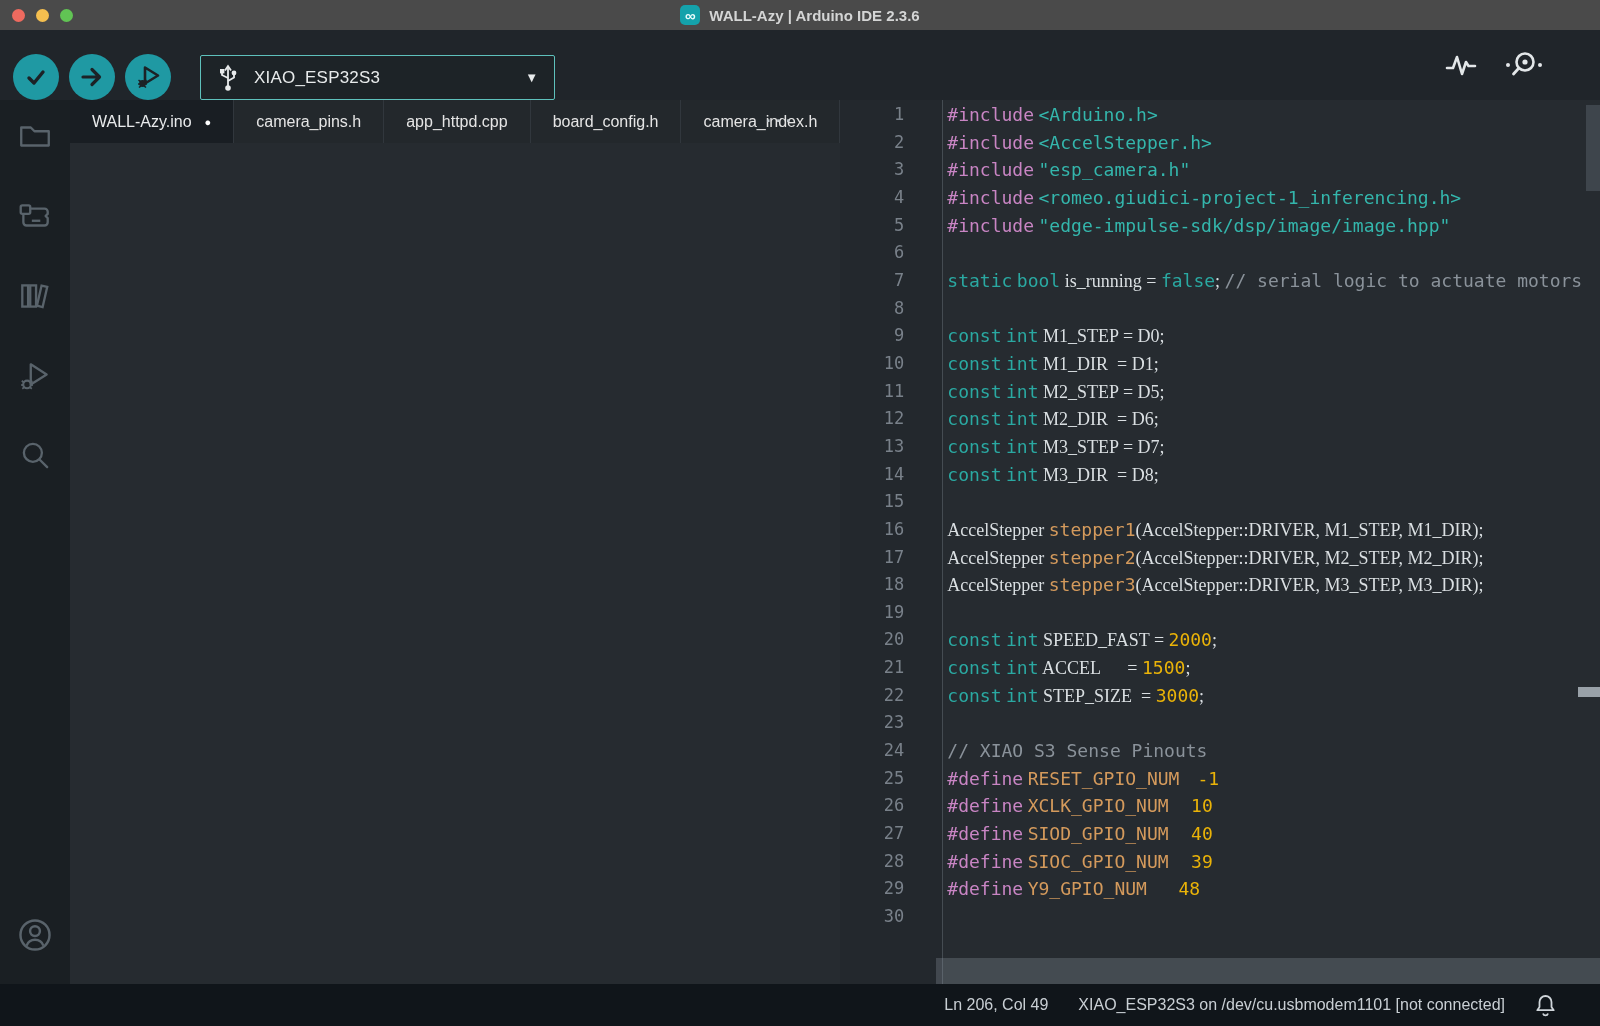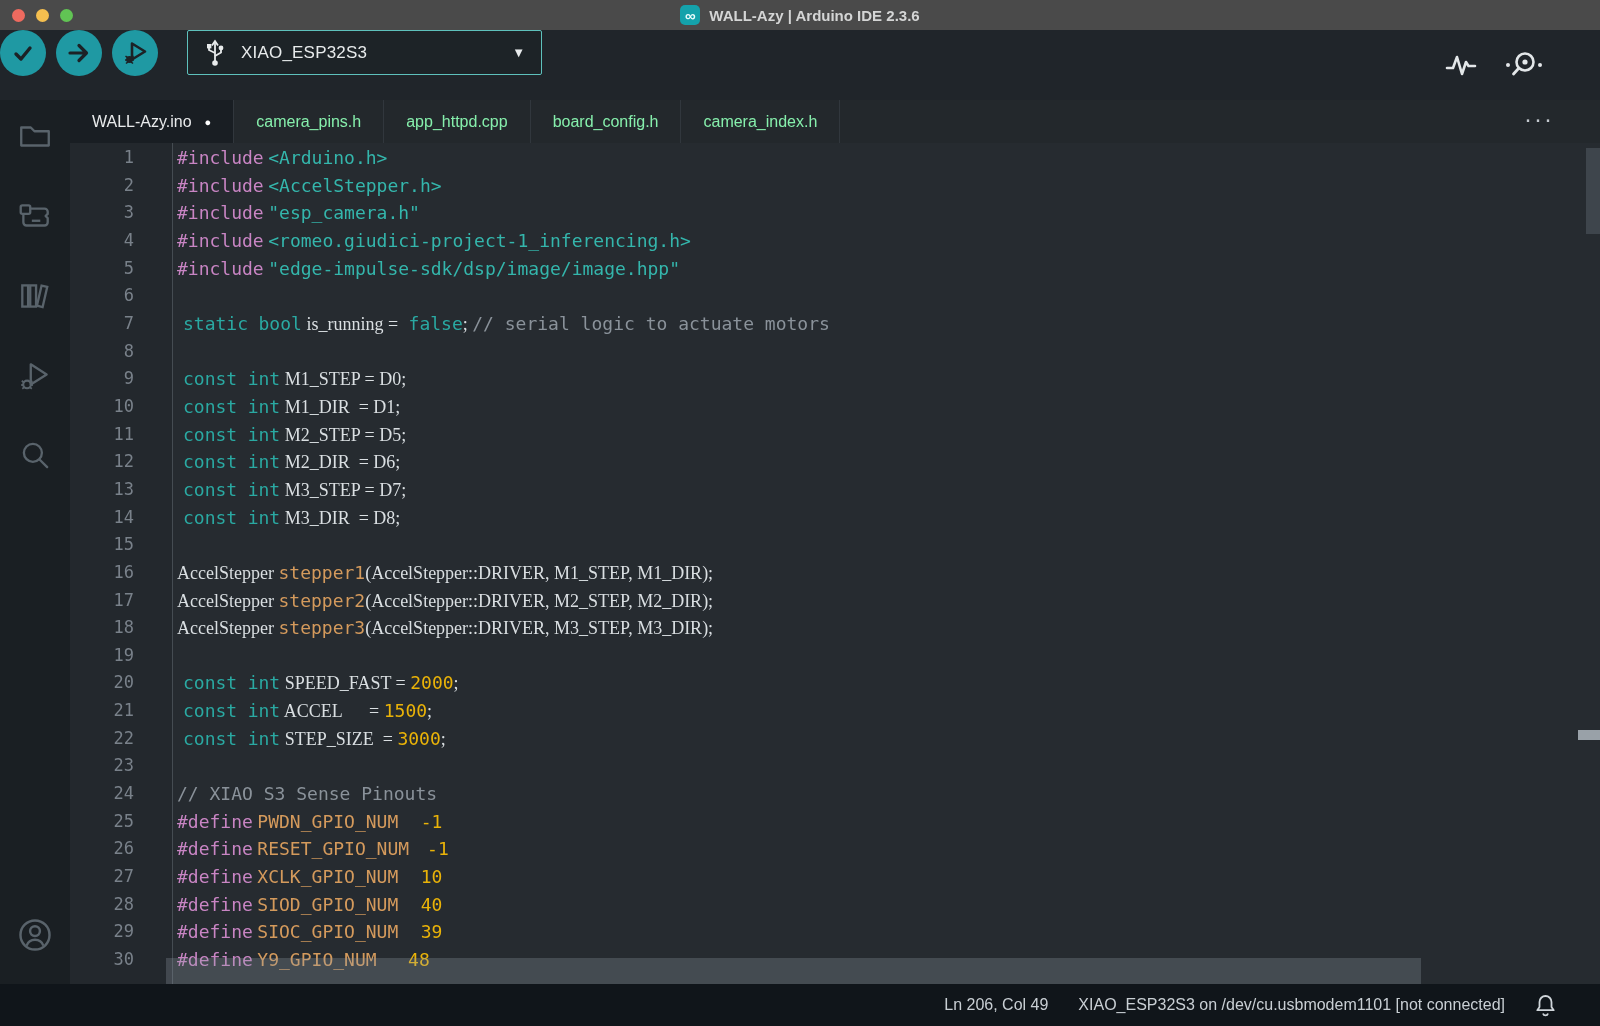--- a/index.html
+++ b/index.html
@@ -11,58 +11,58 @@
   .lights{position:absolute;left:12px;top:9px;display:flex;gap:11px;}
   .light{width:13px;height:13px;border-radius:50%;}
   .light.close{background:#ee6a5f;}
   .light.min{background:#f5bf4f;}
   .light.max{background:#61c454;}
   .wtitle{display:flex;align-items:center;gap:9px;font-size:15px;font-weight:bold;color:#d4d5d5;}
   .applogo{width:20px;height:20px;border-radius:5px;background:#14a2ab;color:#eafcfc;display:flex;
            align-items:center;justify-content:center;font-size:15px;font-weight:bold;line-height:1;}
 
   
-  .toolbar{height:70px;background:#20252a;display:flex;align-items:flex-start;position:relative;padding-left:0;}
+  .toolbar{height:70px;background:#20252a;display:flex;align-items:flex-end;position:relative;padding-left:13px;}
   .cbtn{width:46px;height:46px;border-radius:50%;background:#1f99a3;display:flex;align-items:center;
         justify-content:center;margin-right:10px;border:none;padding:0;cursor:pointer;}
   .board-select{width:355px;height:45px;margin-left:19px;border:1.5px solid #5ec1bc;border-radius:2px;
         background:#1d2327;display:flex;align-items:center;padding:0 16px;gap:15px;box-sizing:border-box;cursor:pointer;}
   .board-label{color:#e8ebec;font-size:17px;letter-spacing:.2px;}
   .caret{margin-left:auto;color:#e8ebec;font-size:13px;}
   .toolbar-right{position:absolute;right:52px;top:0;height:70px;display:flex;gap:18px;align-items:center;}
   .tbicon{background:none;border:none;padding:4px;cursor:pointer;display:flex;align-items:center;}
 
   
   .body{display:flex;height:884px;}
   .sidebar{width:70px;background:#1a1f23;display:flex;flex-direction:column;align-items:center;padding-top:14px;box-sizing:border-box;}
   .sitem{width:44px;height:44px;margin-bottom:36px;display:flex;align-items:center;justify-content:center;
          background:none;border:none;padding:0;cursor:pointer;}
   .sitem.account{margin-top:auto;margin-bottom:27px;}
-  .content{flex:1;display:flex;flex-direction:column;min-width:0;}
+  .content{flex:1;display:flex;min-width:0;}
 
   
   .tabstrip{height:43px;background:#23282c;display:flex;position:relative;flex:none;}
-  .tab{display:flex;align-items:center;padding:0 22px;font-size:16px;color:#86efac;
+  .tab{display:flex;align-items:center;padding:0 22px;font-size:16px;color:#e5e5e5;
        border-right:1px solid #31373d;background:none;border-top:none;border-bottom:none;border-left:none;cursor:pointer;
        font-family:"Liberation Sans",sans-serif;}
   .tab.active{background:#191e23;color:#e9ebec;}
   .tab .dot{margin-left:13px;font-size:11px;color:#ffffff;}
   .more{position:absolute;right:40px;top:45%;transform:translateY(-50%);color:#c3c9ce;font-size:24px;
         letter-spacing:2px;background:none;border:none;cursor:pointer;line-height:0;}
 
   
   .editor{flex:1;display:flex;position:relative;background:#262b30;overflow:hidden;}
   .gutter{width:103px;flex:none;background:#23282d;border-right:1px solid #454c52;padding-top:1px;box-sizing:border-box;}
   .ln{height:27.66px;line-height:27.66px;text-align:right;padding-right:38px;color:#79818a;
       font-family:"DejaVu Sans Mono",monospace;font-size:17px;}
   .codearea{flex:1;padding:1px 0 0 4px;min-width:0;}
   .cl{height:27.66px;line-height:27.66px;white-space:pre;font-family:"DejaVu Sans Mono",monospace;
       font-size:18px;color:#dadfe2;}
   .tk-pp{color:#c985c4;}   
-  .tk-kw{color:#2aa9a2;margin-left:6px;}   
+  .tk-kw{color:#2aa9a2;}   
   .tk-str{color:#34b6ac;}  
   .tk-num{color:#eab308;}  
   .tk-fn{color:#d49a5c;}   
   .tk-cm{color:#8a929a;}   
   .tk-pl{color:#dadfe2;font-family:Liberation Serif, serif;}
 
   .vthumb{position:absolute;right:0;top:5px;width:14px;height:86px;background:#3e454c;}
   .cursor-marker{position:absolute;right:0;top:587px;width:22px;height:10px;background:#99a1a8;}
   .hthumb{position:absolute;left:96px;bottom:0;width:1255px;height:26px;background:rgba(148,158,168,0.28);}
 
@@ -282,21 +282,20 @@
           <div class="cl"></div>
           <div class="cl"><span class="tk-pl">AccelStepper </span><span class="tk-fn">stepper1</span><span class="tk-pl">(AccelStepper::DRIVER, M1_STEP, M1_DIR);</span></div>
           <div class="cl"><span class="tk-pl">AccelStepper </span><span class="tk-fn">stepper2</span><span class="tk-pl">(AccelStepper::DRIVER, M2_STEP, M2_DIR);</span></div>
           <div class="cl"><span class="tk-pl">AccelStepper </span><span class="tk-fn">stepper3</span><span class="tk-pl">(AccelStepper::DRIVER, M3_STEP, M3_DIR);</span></div>
           <div class="cl"></div>
           <div class="cl"><span class="tk-kw">const</span><span class="tk-pl"> </span><span class="tk-kw">int</span><span class="tk-pl"> SPEED_FAST = </span><span class="tk-num">2000</span><span class="tk-pl">;</span></div>
           <div class="cl"><span class="tk-kw">const</span><span class="tk-pl"> </span><span class="tk-kw">int</span><span class="tk-pl"> ACCEL      = </span><span class="tk-num">1500</span><span class="tk-pl">;</span></div>
           <div class="cl"><span class="tk-kw">const</span><span class="tk-pl"> </span><span class="tk-kw">int</span><span class="tk-pl"> STEP_SIZE  = </span><span class="tk-num">3000</span><span class="tk-pl">;</span></div>
           <div class="cl"></div>
           <div class="cl"><span class="tk-cm">// XIAO S3 Sense Pinouts</span></div>
-          <div class="cl"><span class="tk-pp">#define</span><span class="tk-pl"> </span><span class="tk-fn">PWDN_GPIO_NUM</span><span class="tk-pl">     </span><span class="tk-num">-1</span></div>
           <div class="cl"><span class="tk-pp">#define</span><span class="tk-pl"> </span><span class="tk-fn">RESET_GPIO_NUM</span><span class="tk-pl">    </span><span class="tk-num">-1</span></div>
           <div class="cl"><span class="tk-pp">#define</span><span class="tk-pl"> </span><span class="tk-fn">XCLK_GPIO_NUM</span><span class="tk-pl">     </span><span class="tk-num">10</span></div>
           <div class="cl"><span class="tk-pp">#define</span><span class="tk-pl"> </span><span class="tk-fn">SIOD_GPIO_NUM</span><span class="tk-pl">     </span><span class="tk-num">40</span></div>
           <div class="cl"><span class="tk-pp">#define</span><span class="tk-pl"> </span><span class="tk-fn">SIOC_GPIO_NUM</span><span class="tk-pl">     </span><span class="tk-num">39</span></div>
           <div class="cl"><span class="tk-pp">#define</span><span class="tk-pl"> </span><span class="tk-fn">Y9_GPIO_NUM</span><span class="tk-pl">       </span><span class="tk-num">48</span></div>
         </div>
       <div class="vthumb"></div>
       <div class="cursor-marker"></div>
       <div class="hthumb"></div>
     </div>

